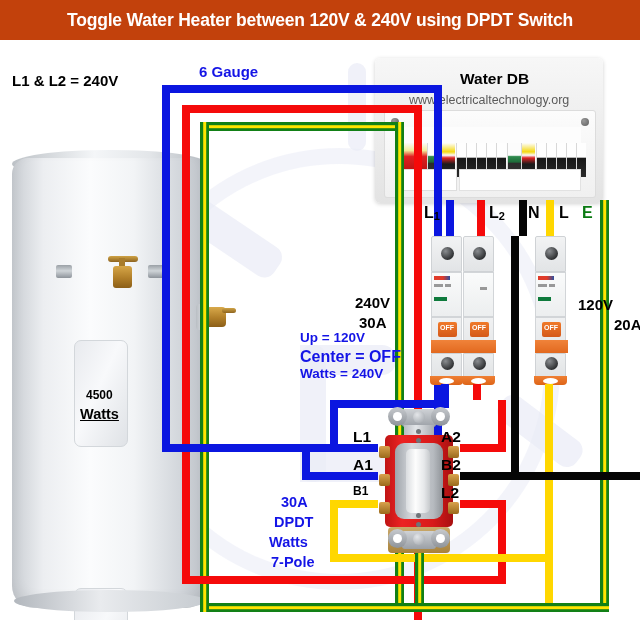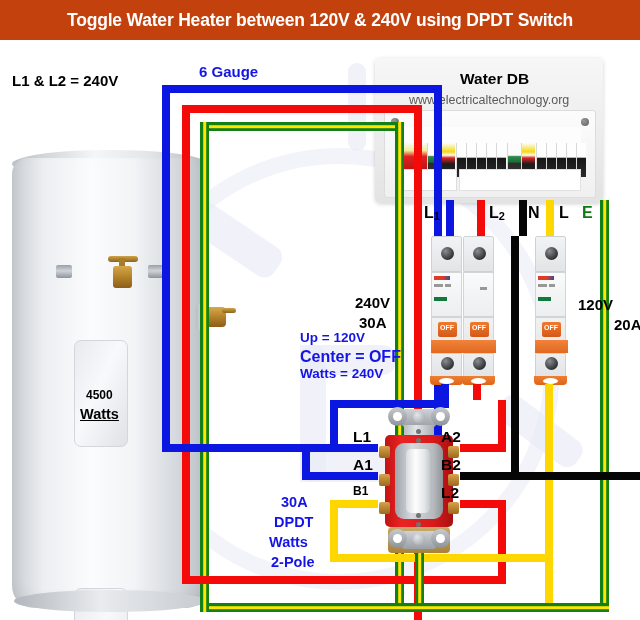--- a/index.html
+++ b/index.html
@@ -372,19 +372,19 @@
   <div class="txt blk" style="left:441px;top:456px;font-size:15.5px;">B2</div>
   <div class="txt blk" style="left:441px;top:484px;font-size:15.5px;">L2</div>
 
   <div class="txt blu" style="left:300px;top:330px;font-size:13.5px;">Up = 120V</div>
   <div class="txt blu" style="left:300px;top:348px;font-size:16px;">Center = OFF</div>
   <div class="txt blu" style="left:300px;top:366px;font-size:13.5px;">Watts = 240V</div>
 
   <div class="txt blu" style="left:281px;top:494px;font-size:14.5px;">30A</div>
   <div class="txt blu" style="left:274px;top:514px;font-size:14.5px;">DPDT</div>
   <div class="txt blu" style="left:269px;top:534px;font-size:14.5px;">Watts</div>
-  <div class="txt blu" style="left:271px;top:554px;font-size:14.5px;">2-Pole</div>
+  <div class="txt blu" style="left:271px;top:554px;font-size:14.5px;">7-Pole</div>
 
   <div class="titlebar">
     <span>Toggle Water Heater between 120V &amp; 240V using DPDT Switch</span>
   </div>
 
 </div>
 
 </body></html>

